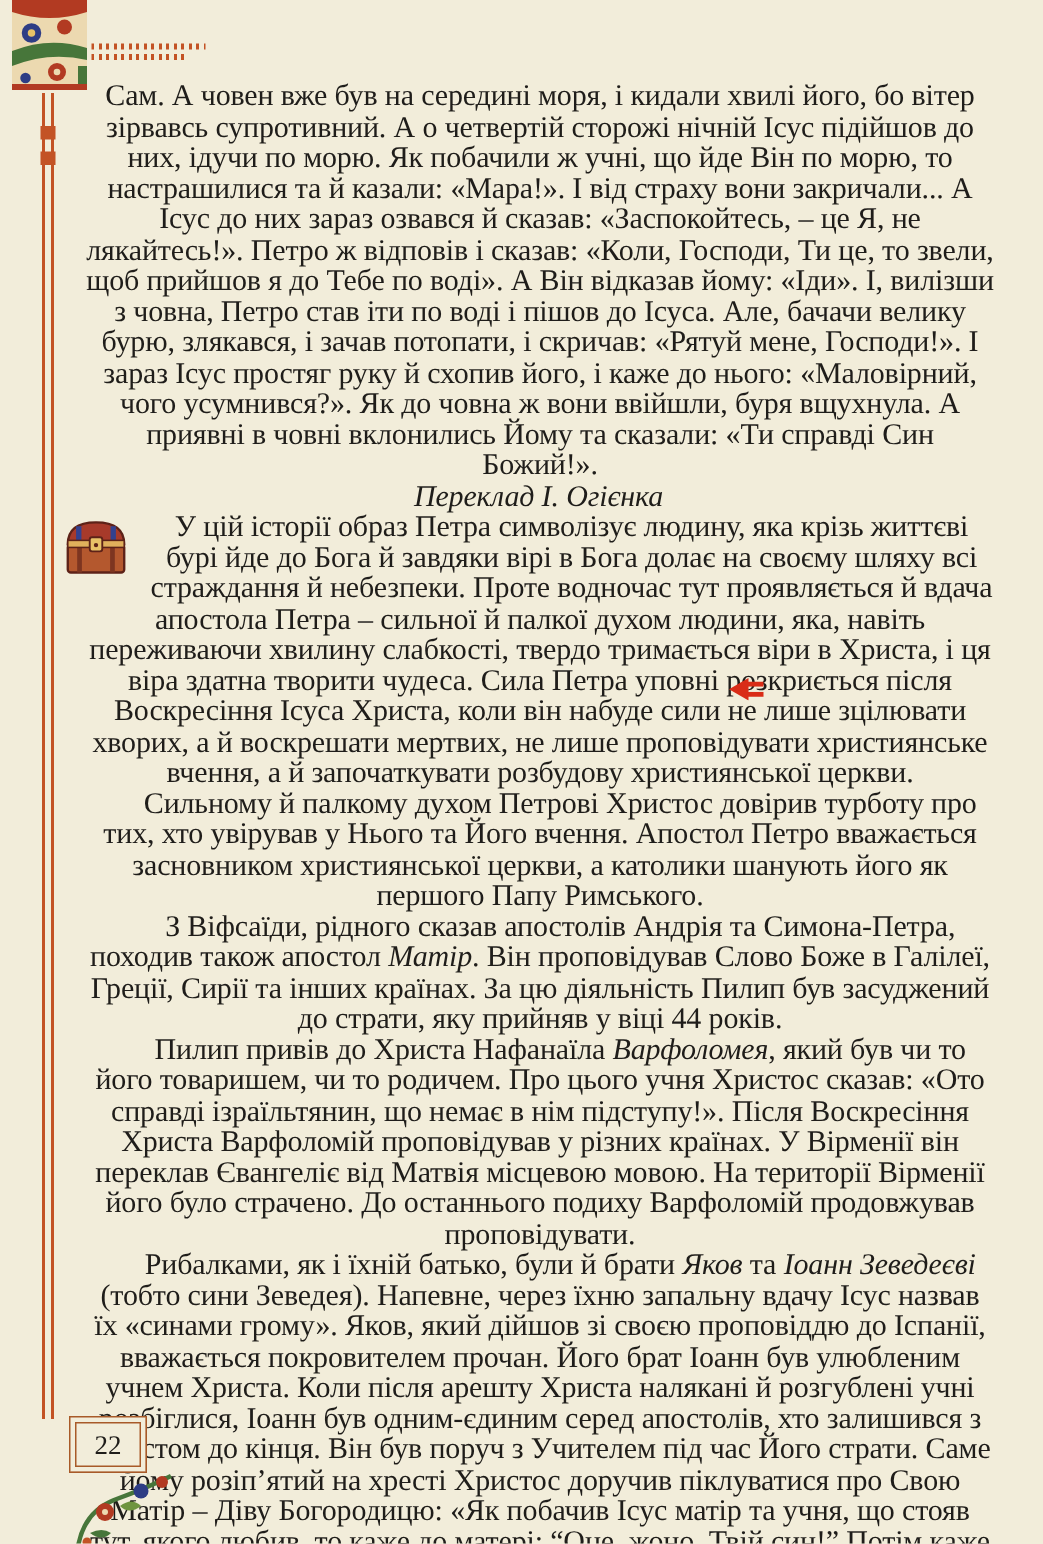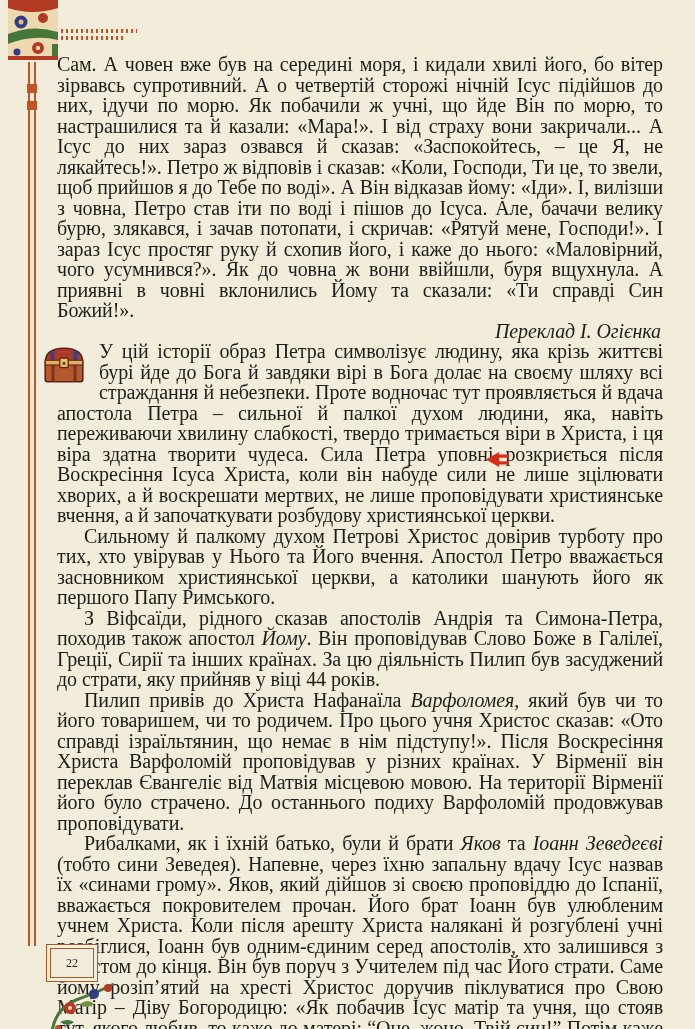--- a/index.html
+++ b/index.html
@@ -30,38 +30,38 @@
   .rs-1 { top: 84px; }
   .rs-2 { top: 101px; }
 
   
   .text-block {
     position: absolute; left: 57px; top: 54px; width: 606px;
     font-size: 20px; line-height: 20.5px;
     text-align: justify;
     letter-spacing: -0.1px;
   }
-  .text-block p { margin: 0; text-indent: 27px; }
+  .text-block p { margin: 0; text-indent: 27px; text-align: center; }
   .p-first { text-indent: 0 !important; }
   .credit { text-align: right; font-style: italic; text-indent: 0 !important; padding-right: 2px; }
   .commentary { text-indent: 0 !important; }
   .chest-float { float: left; width: 46px; height: 44px; margin: 3px 12px 2px -16px; }
   .ital { font-style: italic; }
 
   
   .red-arrow { position: absolute; left: 486px; top: 452px; width: 24px; height: 15px; z-index: 2; }
 
   
   .page-num {
     position: absolute; left: 46px; top: 944px; width: 52px; height: 38px;
     background: #f2edda;
     border: 1px solid #a85a28;
     box-shadow: inset 0 0 0 3px #f2edda, inset 0 0 0 4px #a85a28;
     display: flex; align-items: center; justify-content: center;
-    font-size: 12px; z-index: 4;
+    font-size: 18px; z-index: 4;
   }
 </style>
 </head>
 <body>
 
 <div class="ornament-top">
   <svg viewBox="0 0 50 60" width="50" height="60">
     <rect width="50" height="60" fill="#ecd9b0"></rect>
     <path d="M0 0 H50 V8 Q25 16 0 8 Z" fill="#b23a22"></path>
     <circle cx="13" cy="22" r="6.5" fill="#2e3d85"></circle>
@@ -91,21 +91,21 @@
       <path d="M11 6.5 L11 16" stroke="#33418f" stroke-width="3.4"></path>
       <path d="M33 6.5 L33 16" stroke="#33418f" stroke-width="3.4"></path>
       <rect x="4" y="18" width="36" height="18" rx="2" fill="#b4582e" stroke="#5d2218" stroke-width="1.5"></rect>
       <rect x="10" y="18" width="3" height="18" fill="#7d3520"></rect>
       <rect x="31" y="18" width="3" height="18" fill="#7d3520"></rect>
       <rect x="4" y="15.5" width="36" height="4.5" fill="#e0b05c" stroke="#5d2218" stroke-width="1"></rect>
       <rect x="18" y="13.5" width="8" height="9" rx="1.5" fill="#e8c267" stroke="#5d2218" stroke-width="1.2"></rect>
       <circle cx="22" cy="18.5" r="1.4" fill="#5d2218"></circle>
     </svg></span><span>У цій історії образ Петра символізує людину, яка крізь життєві бурі йде до Бога й завдяки вірі в Бога долає на своєму шляху всі страждання й небезпеки. Проте водночас тут проявляється й вдача апостола Петра – сильної й палкої духом людини, яка, навіть переживаючи хвилину слабкості, твердо тримається віри в Христа, і ця віра здатна творити чудеса. Сила Петра уповні розкриється після Воскресіння Ісуса Христа, коли він набуде сили не лише зцілювати хворих, а й воскрешати мертвих, не лише проповідувати християнське вчення, а й започаткувати розбудову християнської церкви.</span></p>
   <p>Сильному й палкому духом Петрові Христос довірив турботу про тих, хто увірував у Нього та Його вчення. Апостол Петро вважається засновником християнської церкви, а католики шанують його як першого Папу Римського.</p>
-  <p><span>З Віфсаїди, рідного сказав апостолів Андрія та Симона-Петра, походив також апостол </span><span class="ital">Йому</span><span>. Він проповідував Слово Боже в Галілеї, Греції, Сирії та інших країнах. За цю діяльність Пилип був засуджений до страти, яку прийняв у віці 44 років.</span></p>
+  <p><span>З Віфсаїди, рідного сказав апостолів Андрія та Симона-Петра, походив також апостол </span><span class="ital">Матір</span><span>. Він проповідував Слово Боже в Галілеї, Греції, Сирії та інших країнах. За цю діяльність Пилип був засуджений до страти, яку прийняв у віці 44 років.</span></p>
   <p><span>Пилип привів до Христа Нафанаїла </span><span class="ital">Варфоломея</span><span>, який був чи то його товаришем, чи то родичем. Про цього учня Христос сказав: «Ото справді ізраїльтянин, що немає в нім підступу!». Після Воскресіння Христа Варфоломій проповідував у різних країнах. У Вірменії він переклав Євангеліє від Матвія місцевою мовою. На території Вірменії його було страчено. До останнього подиху Варфоломій продовжував проповідувати.</span></p>
   <p><span>Рибалками, як і їхній батько, були й брати </span><span class="ital">Яков</span><span> та </span><span class="ital">Іоанн Зеведеєві</span><span> (тобто сини Зеведея). Напевне, через їхню запальну вдачу Ісус назвав їх «синами грому». Яков, який дійшов зі своєю проповіддю до Іспанії, вважається покровителем прочан. Його брат Іоанн був улюбленим учнем Христа. Коли після арешту Христа налякані й розгублені учні розбіглися, Іоанн був одним-єдиним серед апостолів, хто залишився з Христом до кінця. Він був поруч з Учителем під час Його страти. Саме йому розіп’ятий на хресті Христос доручив піклуватися про Свою Матір – Діву Богородицю: «Як побачив Ісус матір та учня, що стояв тут, якого любив, то каже до матері: “Оце, жоно, Твій син!” Потім каже до</span></p>
 </div>
 
 <div class="red-arrow">
   <svg viewBox="0 0 24 15" width="24" height="15">
     <polygon points="0,7.5 13,0 13,15" fill="#d92c17"></polygon>
     <rect x="12" y="2.5" width="11" height="3.2" fill="#d92c17"></rect>
     <rect x="12" y="9.3" width="11" height="3.2" fill="#d92c17"></rect>
   </svg>

